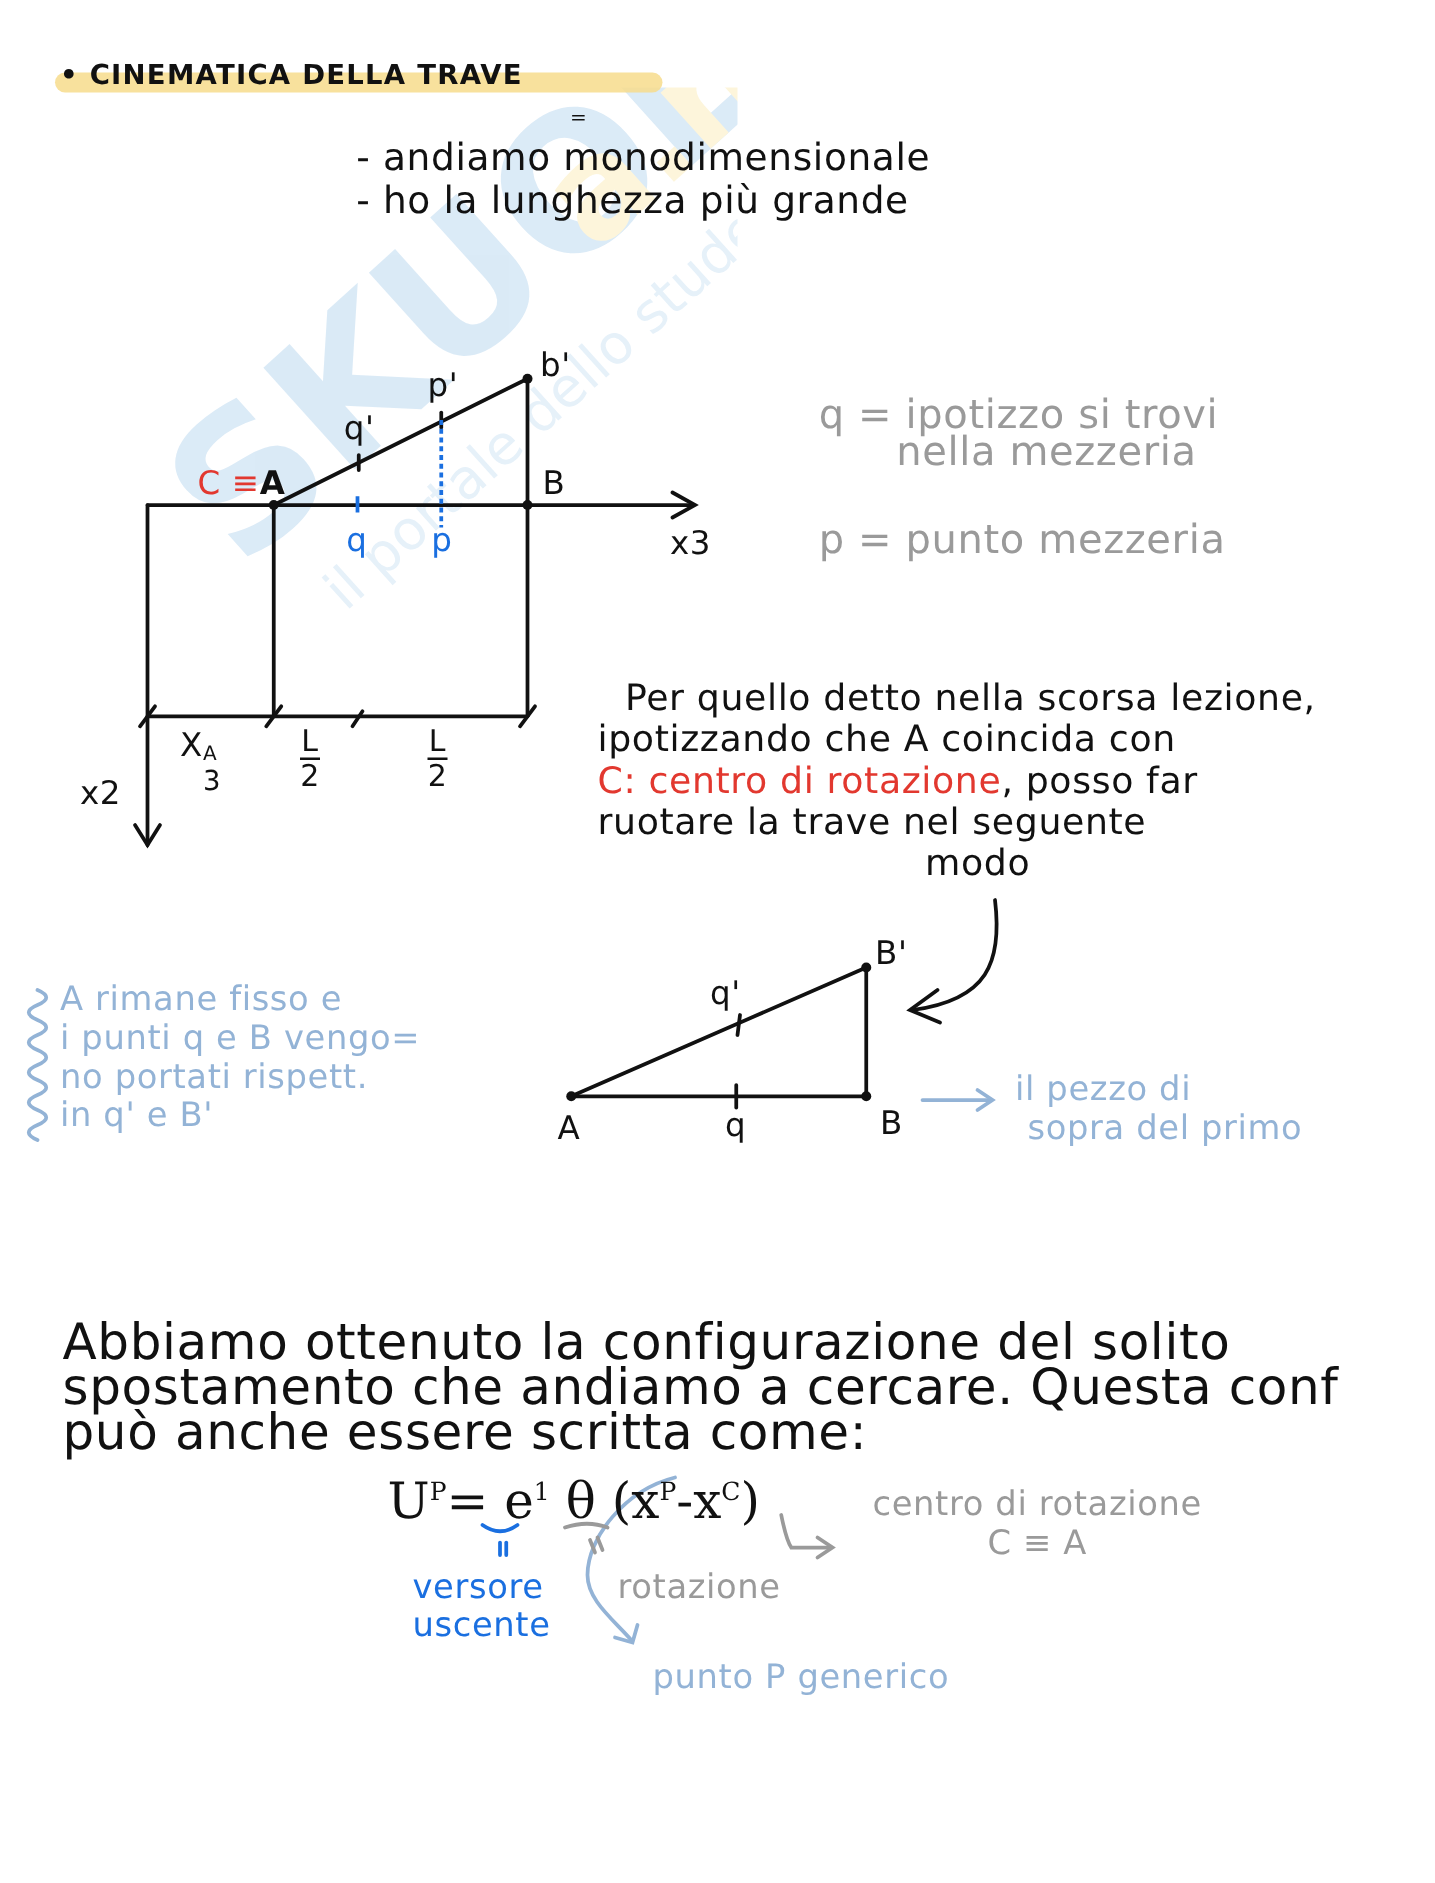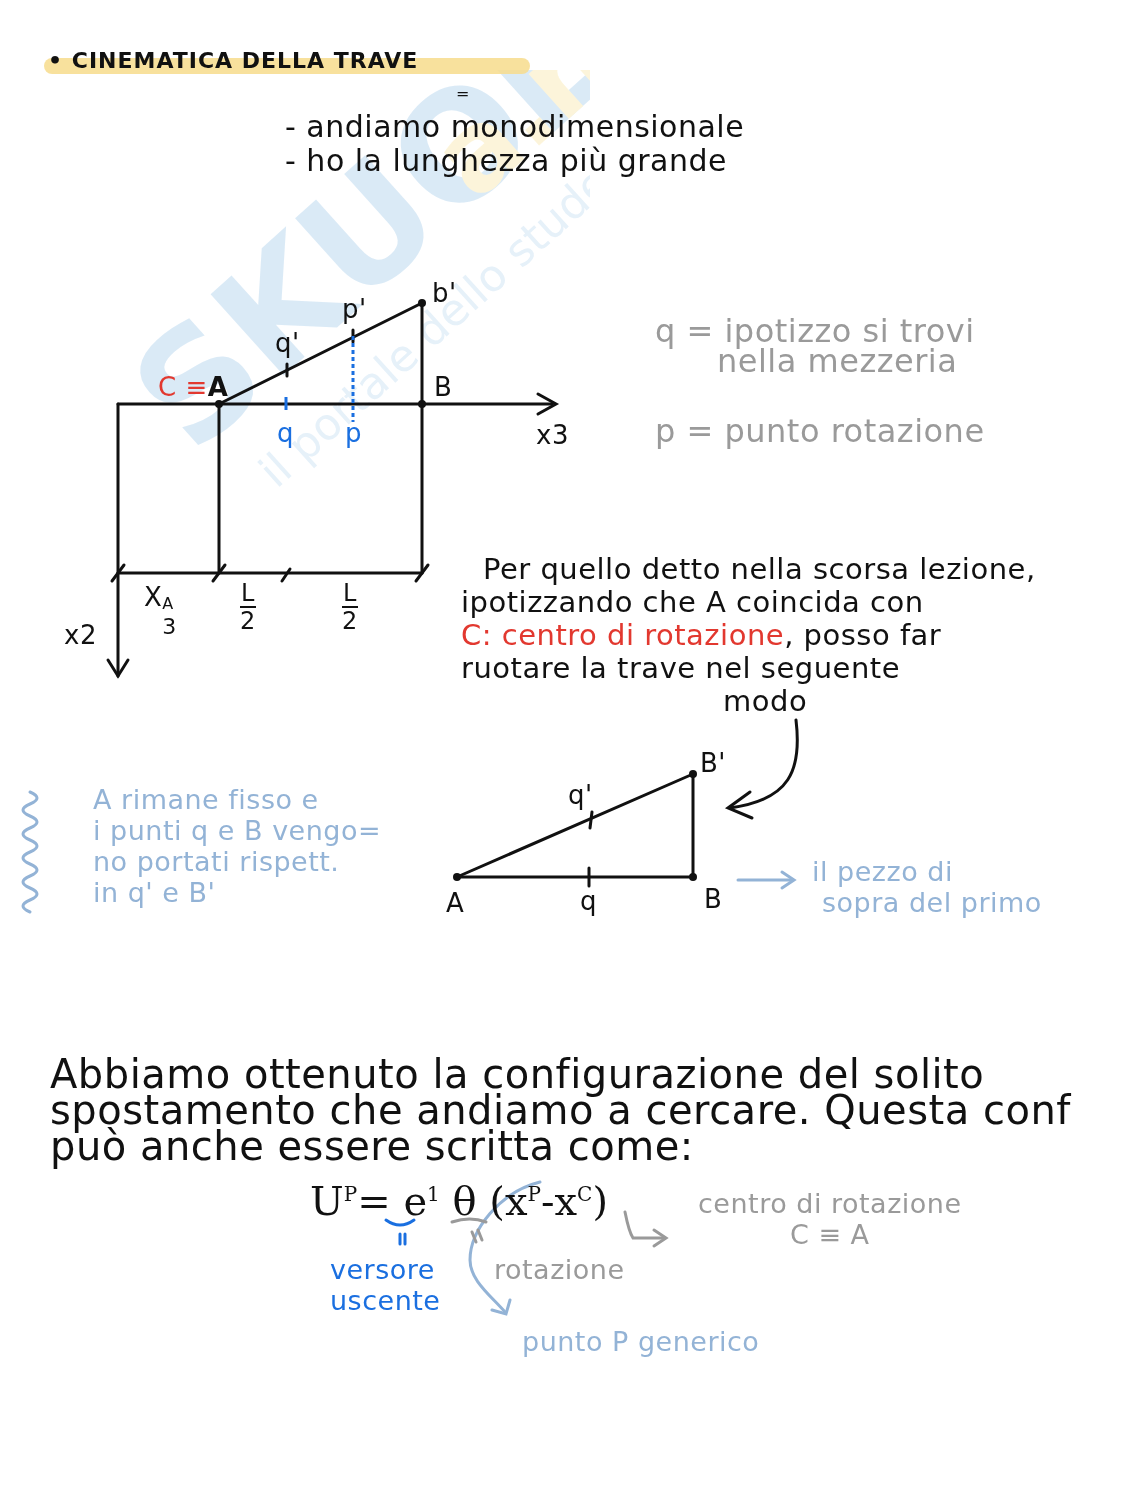--- a/index.html
+++ b/index.html
@@ -159,31 +159,31 @@
       <span>L</span>
       <span class="bar"></span>
       <span>2</span>
     </span>
 </div>
 
 <div class="abs hand ink-grey notes-right" style="left:655px;top:316px;">
   <div>q = ipotizzo si trovi</div>
   <div style="padding-left:62px">nella mezzeria</div>
 </div>
-<div class="abs hand ink-grey notes-right" style="left:655px;top:416px;">p = punto rotazione</div>
-
-<div class="abs hand ink-black para" style="left:461px;top:542px;margin-top:11px;">
+<div class="abs hand ink-grey notes-right" style="left:655px;top:416px;">p = punto mezzeria</div>
+
+<div class="abs hand ink-black para" style="left:478px;top:542px;">
   <div style="padding-left:22px">Per quello detto nella scorsa lezione,</div>
   <div>ipotizzando che A coincida con</div>
   <div><span class="ink-red">C: centro di rotazione</span><span>, posso far</span></div>
   <div>ruotare la trave nel seguente</div>
   <div style="padding-left:262px">modo</div>
 </div>
 
-<div class="abs hand ink-lightblue side-note" style="left:48px;top:784px;margin-left:45px;">
+<div class="abs hand ink-lightblue side-note" style="left:48px;top:784px;">
   <div>A rimane fisso e</div>
   <div>i punti q e B vengo=</div>
   <div>no portati rispett.</div>
   <div>in q' e B'</div>
 </div>
 
 <div class="abs hand ink-black lbl" style="left:446px;top:888px;">A</div>
 <div class="abs hand ink-black lbl" style="left:580px;top:886px;">q</div>
 <div class="abs hand ink-black lbl" style="left:704px;top:884px;">B</div>
 <div class="abs hand ink-black lbl" style="left:700px;top:748px;">B'</div>

